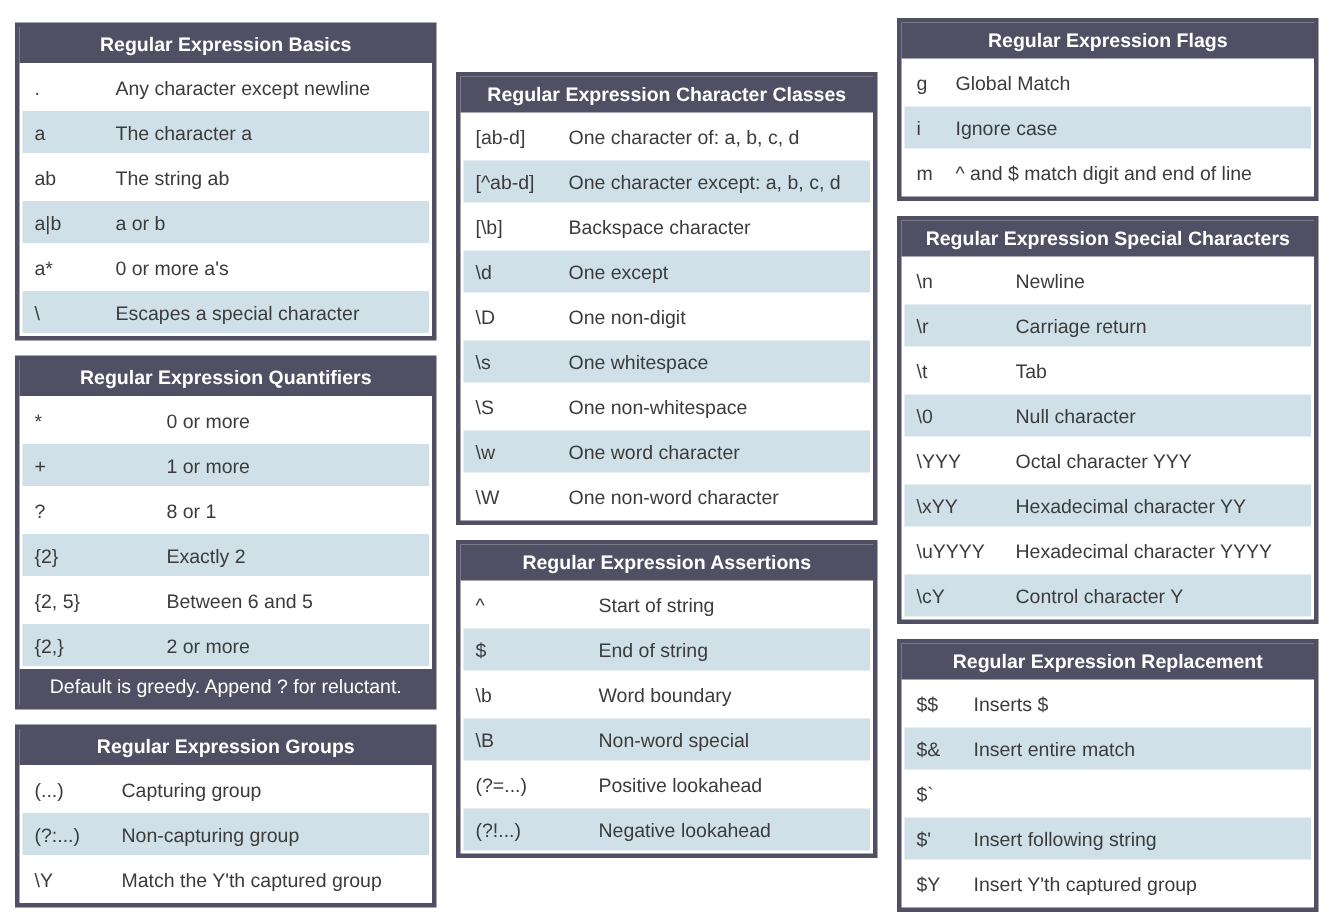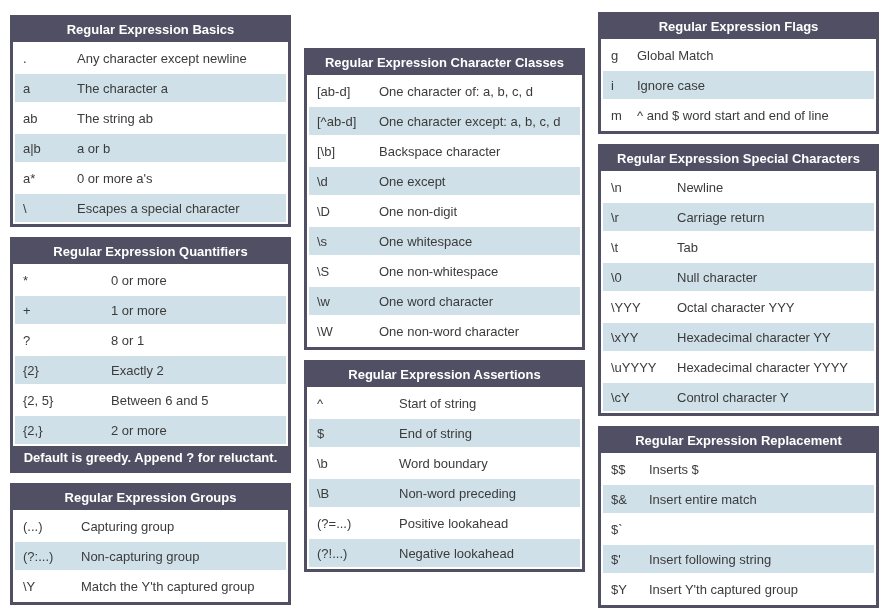--- a/index.html
+++ b/index.html
@@ -51,21 +51,20 @@
   .flags .sym{width:30px;}
   .special_characters .sym{width:70px;}
   .replacement .sym{width:42px;}
   .card-footer{
     background:var(--dark);
     color:var(--htext);
     text-align:center;
     height:24px;
     line-height:24px;
     font-size:13px;
-    font-weight:bold;
   }
 </style>
 </head>
 <body>
 
 <div class="columns">
 
   <div class="col">
     <section class="card basics">
       <h2 class="card-header">Regular Expression Basics</h2>
@@ -200,21 +199,21 @@
           <div class="row alt">
             <span class="sym">$</span>
             <span class="desc">End of string</span>
           </div>
           <div class="row">
             <span class="sym">\b</span>
             <span class="desc">Word boundary</span>
           </div>
           <div class="row alt">
             <span class="sym">\B</span>
-            <span class="desc">Non-word preceding</span>
+            <span class="desc">Non-word special</span>
           </div>
           <div class="row">
             <span class="sym">(?=...)</span>
             <span class="desc">Positive lookahead</span>
           </div>
           <div class="row alt">
             <span class="sym">(?!...)</span>
             <span class="desc">Negative lookahead</span>
           </div>
         </div>
@@ -228,21 +227,21 @@
           <div class="row">
             <span class="sym">g</span>
             <span class="desc">Global Match</span>
           </div>
           <div class="row alt">
             <span class="sym">i</span>
             <span class="desc">Ignore case</span>
           </div>
           <div class="row">
             <span class="sym">m</span>
-            <span class="desc">^ and $ word start and end of line</span>
+            <span class="desc">^ and $ match digit and end of line</span>
           </div>
         </div>
     </section>
 
     <section class="card special_characters">
       <h2 class="card-header">Regular Expression Special Characters</h2>
       <div class="rows">
           <div class="row">
             <span class="sym">\n</span>
             <span class="desc">Newline</span>

